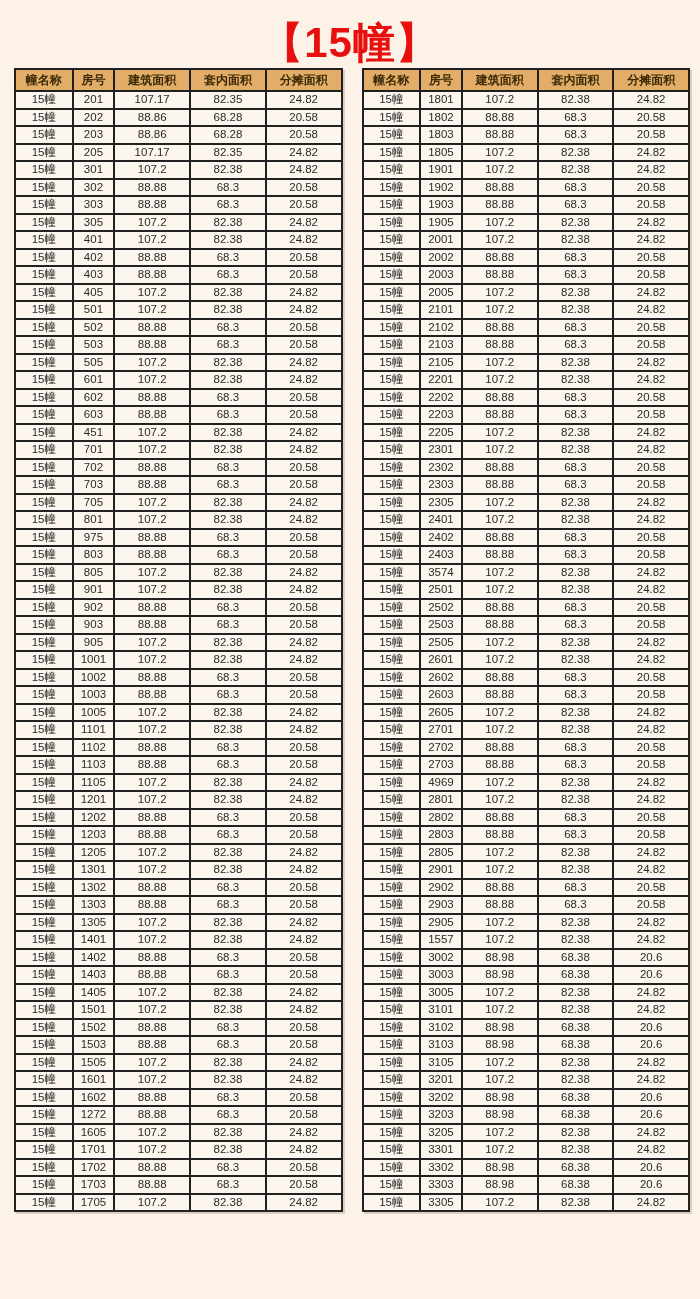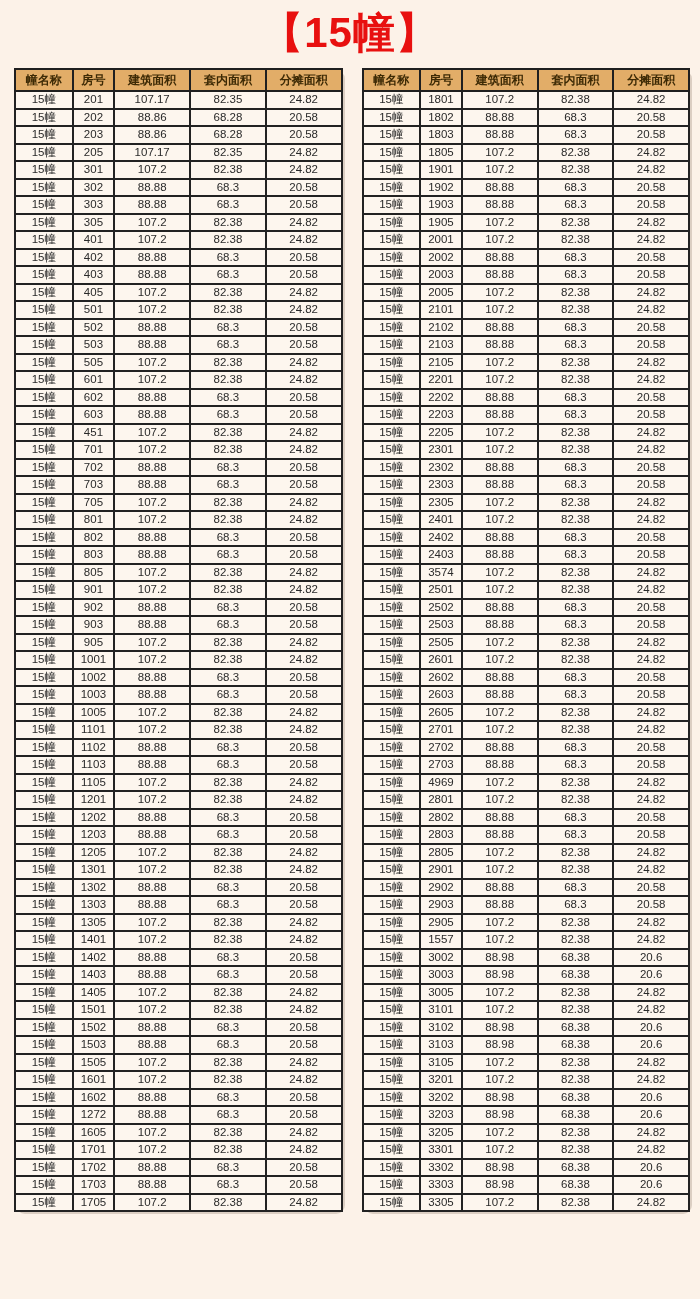--- a/index.html
+++ b/index.html
@@ -10,36 +10,35 @@
     background: #fcf2e8;
     font-family: "Liberation Sans", "DejaVu Sans", sans-serif;
     overflow: hidden;
   }
   .page-title {
     text-align: center;
     color: #e8100f;
     font-size: 42px;
     font-weight: bold;
     line-height: 1;
-    padding-top: 12px;
+    padding-top: 22px;
     height: 54px;
     box-sizing: border-box;
     letter-spacing: 1px;
   }
   .tables-wrap {
     display: flex;
     margin: 14px 10px 0 14px;
     gap: 19px;
   }
   table.area-table {
     border-collapse: collapse;
     flex: 1;
     table-layout: fixed;
     box-shadow: 2px 2px 0 rgba(120,100,80,0.25);
-    border-radius: 9px;
   }
   table.area-table th {
     background: #e2ad68;
     color: #3d2a05;
     font-size: 12px;
     font-weight: bold;
     height: 20px;
     line-height: 20px;
     padding: 0;
     border: 2px solid #1f1f1f;
@@ -246,21 +245,21 @@
         </tr>
         <tr>
           <td>15幢</td>
           <td>801</td>
           <td>107.2</td>
           <td>82.38</td>
           <td>24.82</td>
         </tr>
         <tr>
           <td>15幢</td>
-          <td>802</td>
+          <td>975</td>
           <td>88.88</td>
           <td>68.3</td>
           <td>20.58</td>
         </tr>
         <tr>
           <td>15幢</td>
           <td>803</td>
           <td>88.88</td>
           <td>68.3</td>
           <td>20.58</td>

